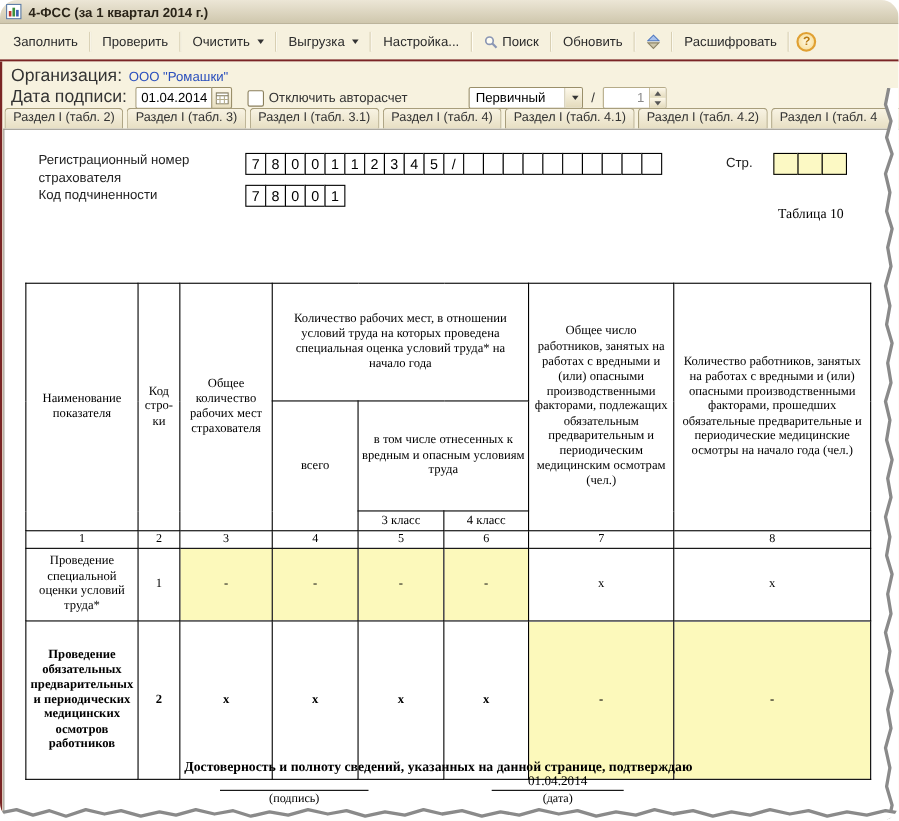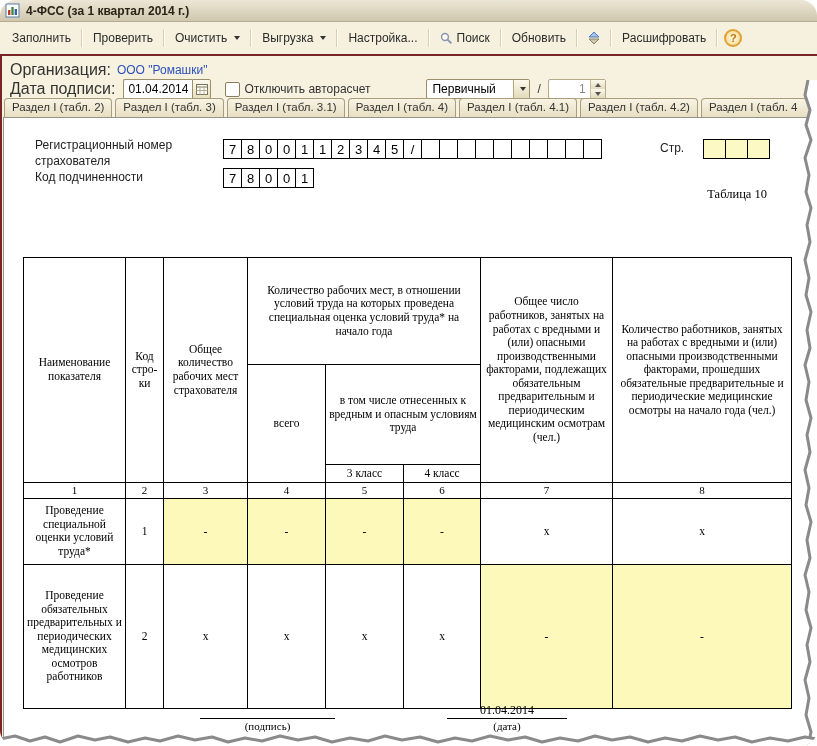--- a/index.html
+++ b/index.html
@@ -71,21 +71,21 @@
   .tbl-caption{position:absolute;right:50px;top:187px;font-size:12.5px;color:#000;}
   .sheet-title{position:absolute;left:40px;right:40px;top:204px;text-align:center;
     font-weight:bold;font-size:13.5px;line-height:1.45;color:#000;}
   
   table.main{position:absolute;left:23px;top:257px;border-collapse:collapse;table-layout:fixed;
     width:768px;font-family:"Liberation Serif","DejaVu Serif",serif;font-size:11.5px;color:#000;}
   table.main td{border:1px solid #000;text-align:center;vertical-align:middle;
     padding:1px 3px;line-height:1.18;overflow:hidden;}
   table.main tr.rA{height:107px;} table.main tr.rB{height:100px;} table.main tr.rC{height:18px;}
   table.main tr.rN{height:14px;font-size:11px;}
-  table.main tr.r1{height:66px;} table.main tr.r2{height:144px;}
+  table.main tr.r1{height:66px;} table.main tr.r2{height:144px;font-weight:bold;}
   td.namecell{text-align:left;vertical-align:top;padding:2px 4px;}
   td.ycell{background:#fcf9bb;text-align:right;padding-right:4px;}
   td.xcell{text-align:center;}
   
   .confirm{position:absolute;left:0;right:20px;top:690px;text-align:center;
     font-weight:bold;font-size:12.5px;}
   .sig{position:absolute;top:702px;text-align:center;}
   .sig .val{height:16px;border-bottom:1px solid #000;font-size:12px;line-height:16px;}
   .sig .cap{font-size:11px;padding-top:1px;}
   .sig.left{left:200px;width:135px;}
@@ -310,20 +310,21 @@
       <td class="xcell">x</td>
       <td class="xcell">x</td>
       <td class="xcell">x</td>
       <td class="xcell">x</td>
       <td class="ycell">-</td>
       <td class="ycell">-</td>
     </tr>
   </tbody>
     </table>
 
+  <div class="confirm serif">Достоверность и полноту сведений, указанных на данной странице, подтверждаю</div>
   <div class="sig left serif">
     <div class="val"></div>
     <div class="cap">(подпись)</div>
   </div>
   <div class="sig right serif">
     <div class="val">01.04.2014</div>
     <div class="cap">(дата)</div>
   </div>
 
   <svg class="torn" style="right:0;top:80px;" width="16" height="666" viewBox="0 0 16 666">

